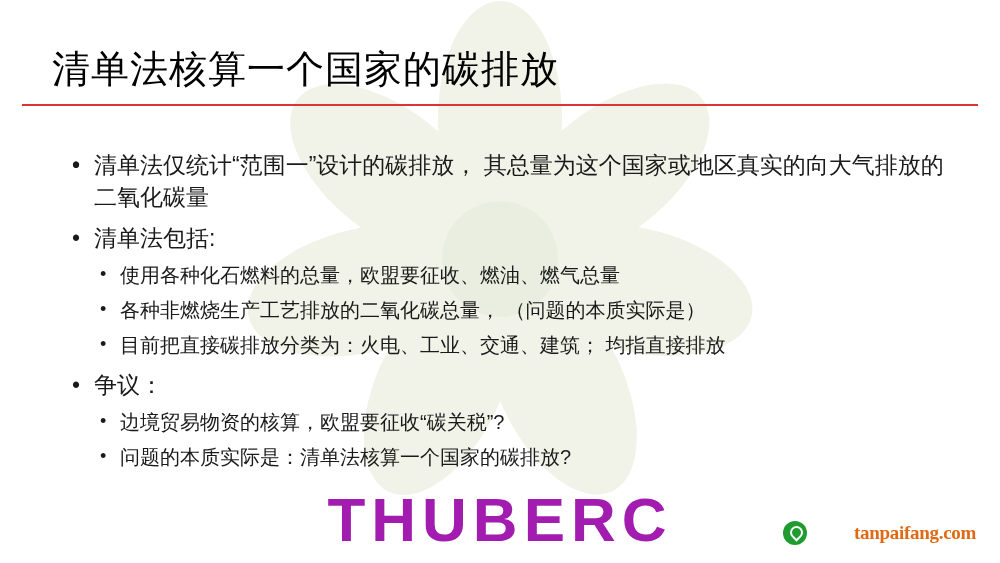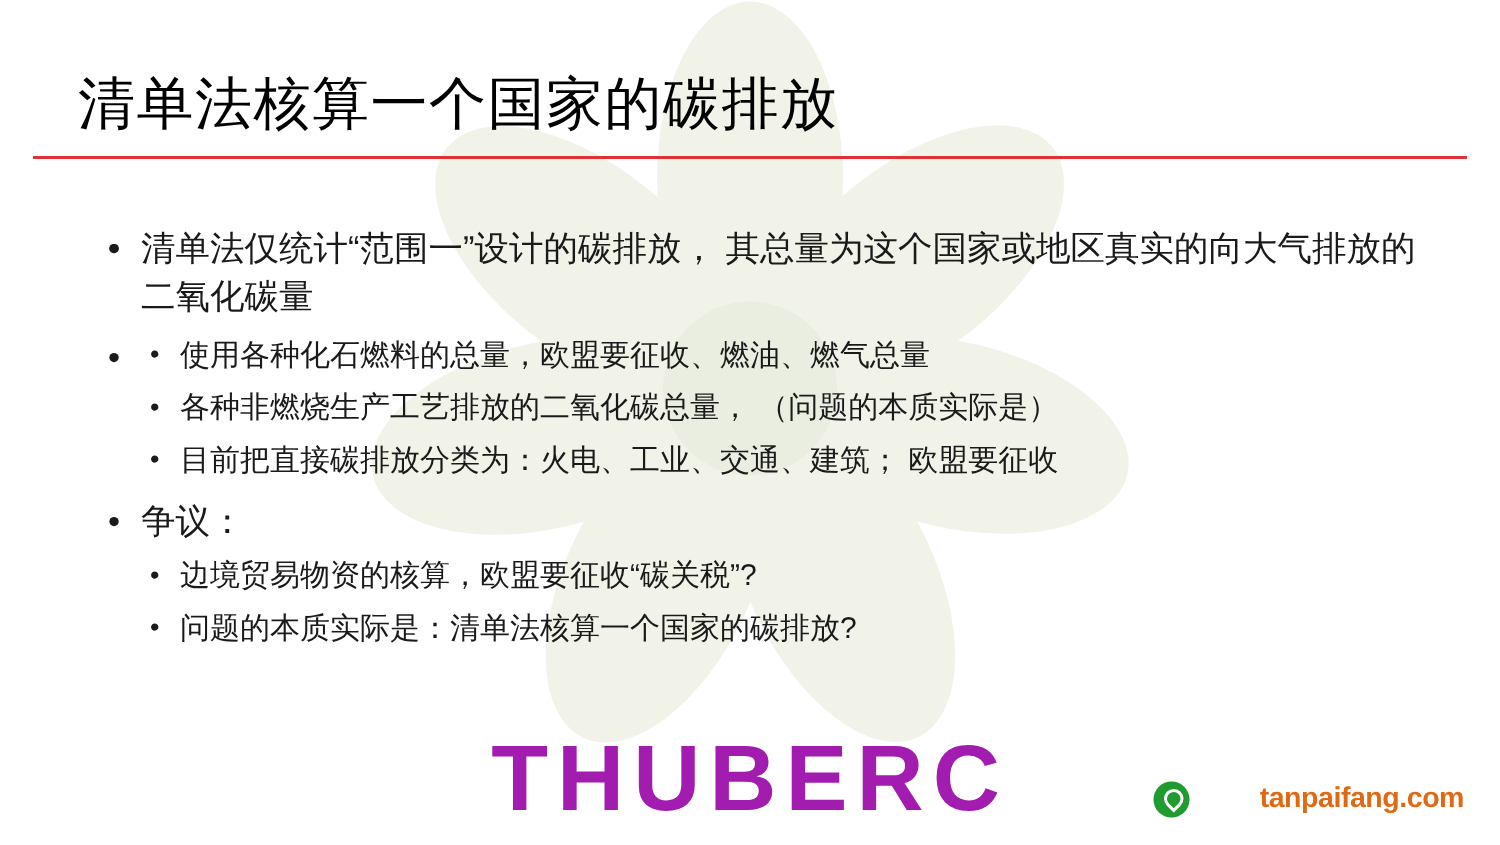--- a/index.html
+++ b/index.html
@@ -144,21 +144,21 @@
     height: 9px;
     border: 2px solid #ffffff;
     border-radius: 50% 50% 50% 0;
     transform: rotate(-45deg);
   }
   .logo-text {
     font-size: 19px;
     font-weight: bold;
     color: #e06a14;
     letter-spacing: -0.3px;
-    font-family: Liberation Sans, sans-serif;
+    font-family: Liberation Serif, serif;
     margin-left: 40px;
   }
 </style>
 </head>
 <body>
 
 <div class="slide">
 
   <svg class="watermark" viewBox="0 0 560 520" xmlns="http://www.w3.org/2000/svg">
     <g fill="#f1f3e8">
@@ -185,32 +185,33 @@
         <span class="bullet">•</span>
       </li>
 
       <li>
         <span class="bullet">•</span>
         <span class="text">清单法仅统计“范围一”设计的碳排放， 其总量为这个国家或地区真实的向大气排放的二氧化碳量</span>
       </li>
 
       <li>
         <span class="bullet">•</span>
+        <span class="text">清单法包括:</span>
         <ul class="lvl2">
           <li>
             <span class="bullet">•</span>
             <span class="text">使用各种化石燃料的总量，欧盟要征收、燃油、燃气总量</span>
           </li>
           <li>
             <span class="bullet">•</span>
             <span class="text">各种非燃烧生产工艺排放的二氧化碳总量， （问题的本质实际是）</span>
           </li>
           <li>
             <span class="bullet">•</span>
-            <span class="text">目前把直接碳排放分类为：火电、工业、交通、建筑； 欧盟要征收</span>
+            <span class="text">目前把直接碳排放分类为：火电、工业、交通、建筑； 均指直接排放</span>
           </li>
         </ul>
       </li>
 
       <li>
         <span class="bullet">•</span>
         <span class="text">争议：</span>
         <ul class="lvl2">
           <li>
             <span class="bullet">•</span>

